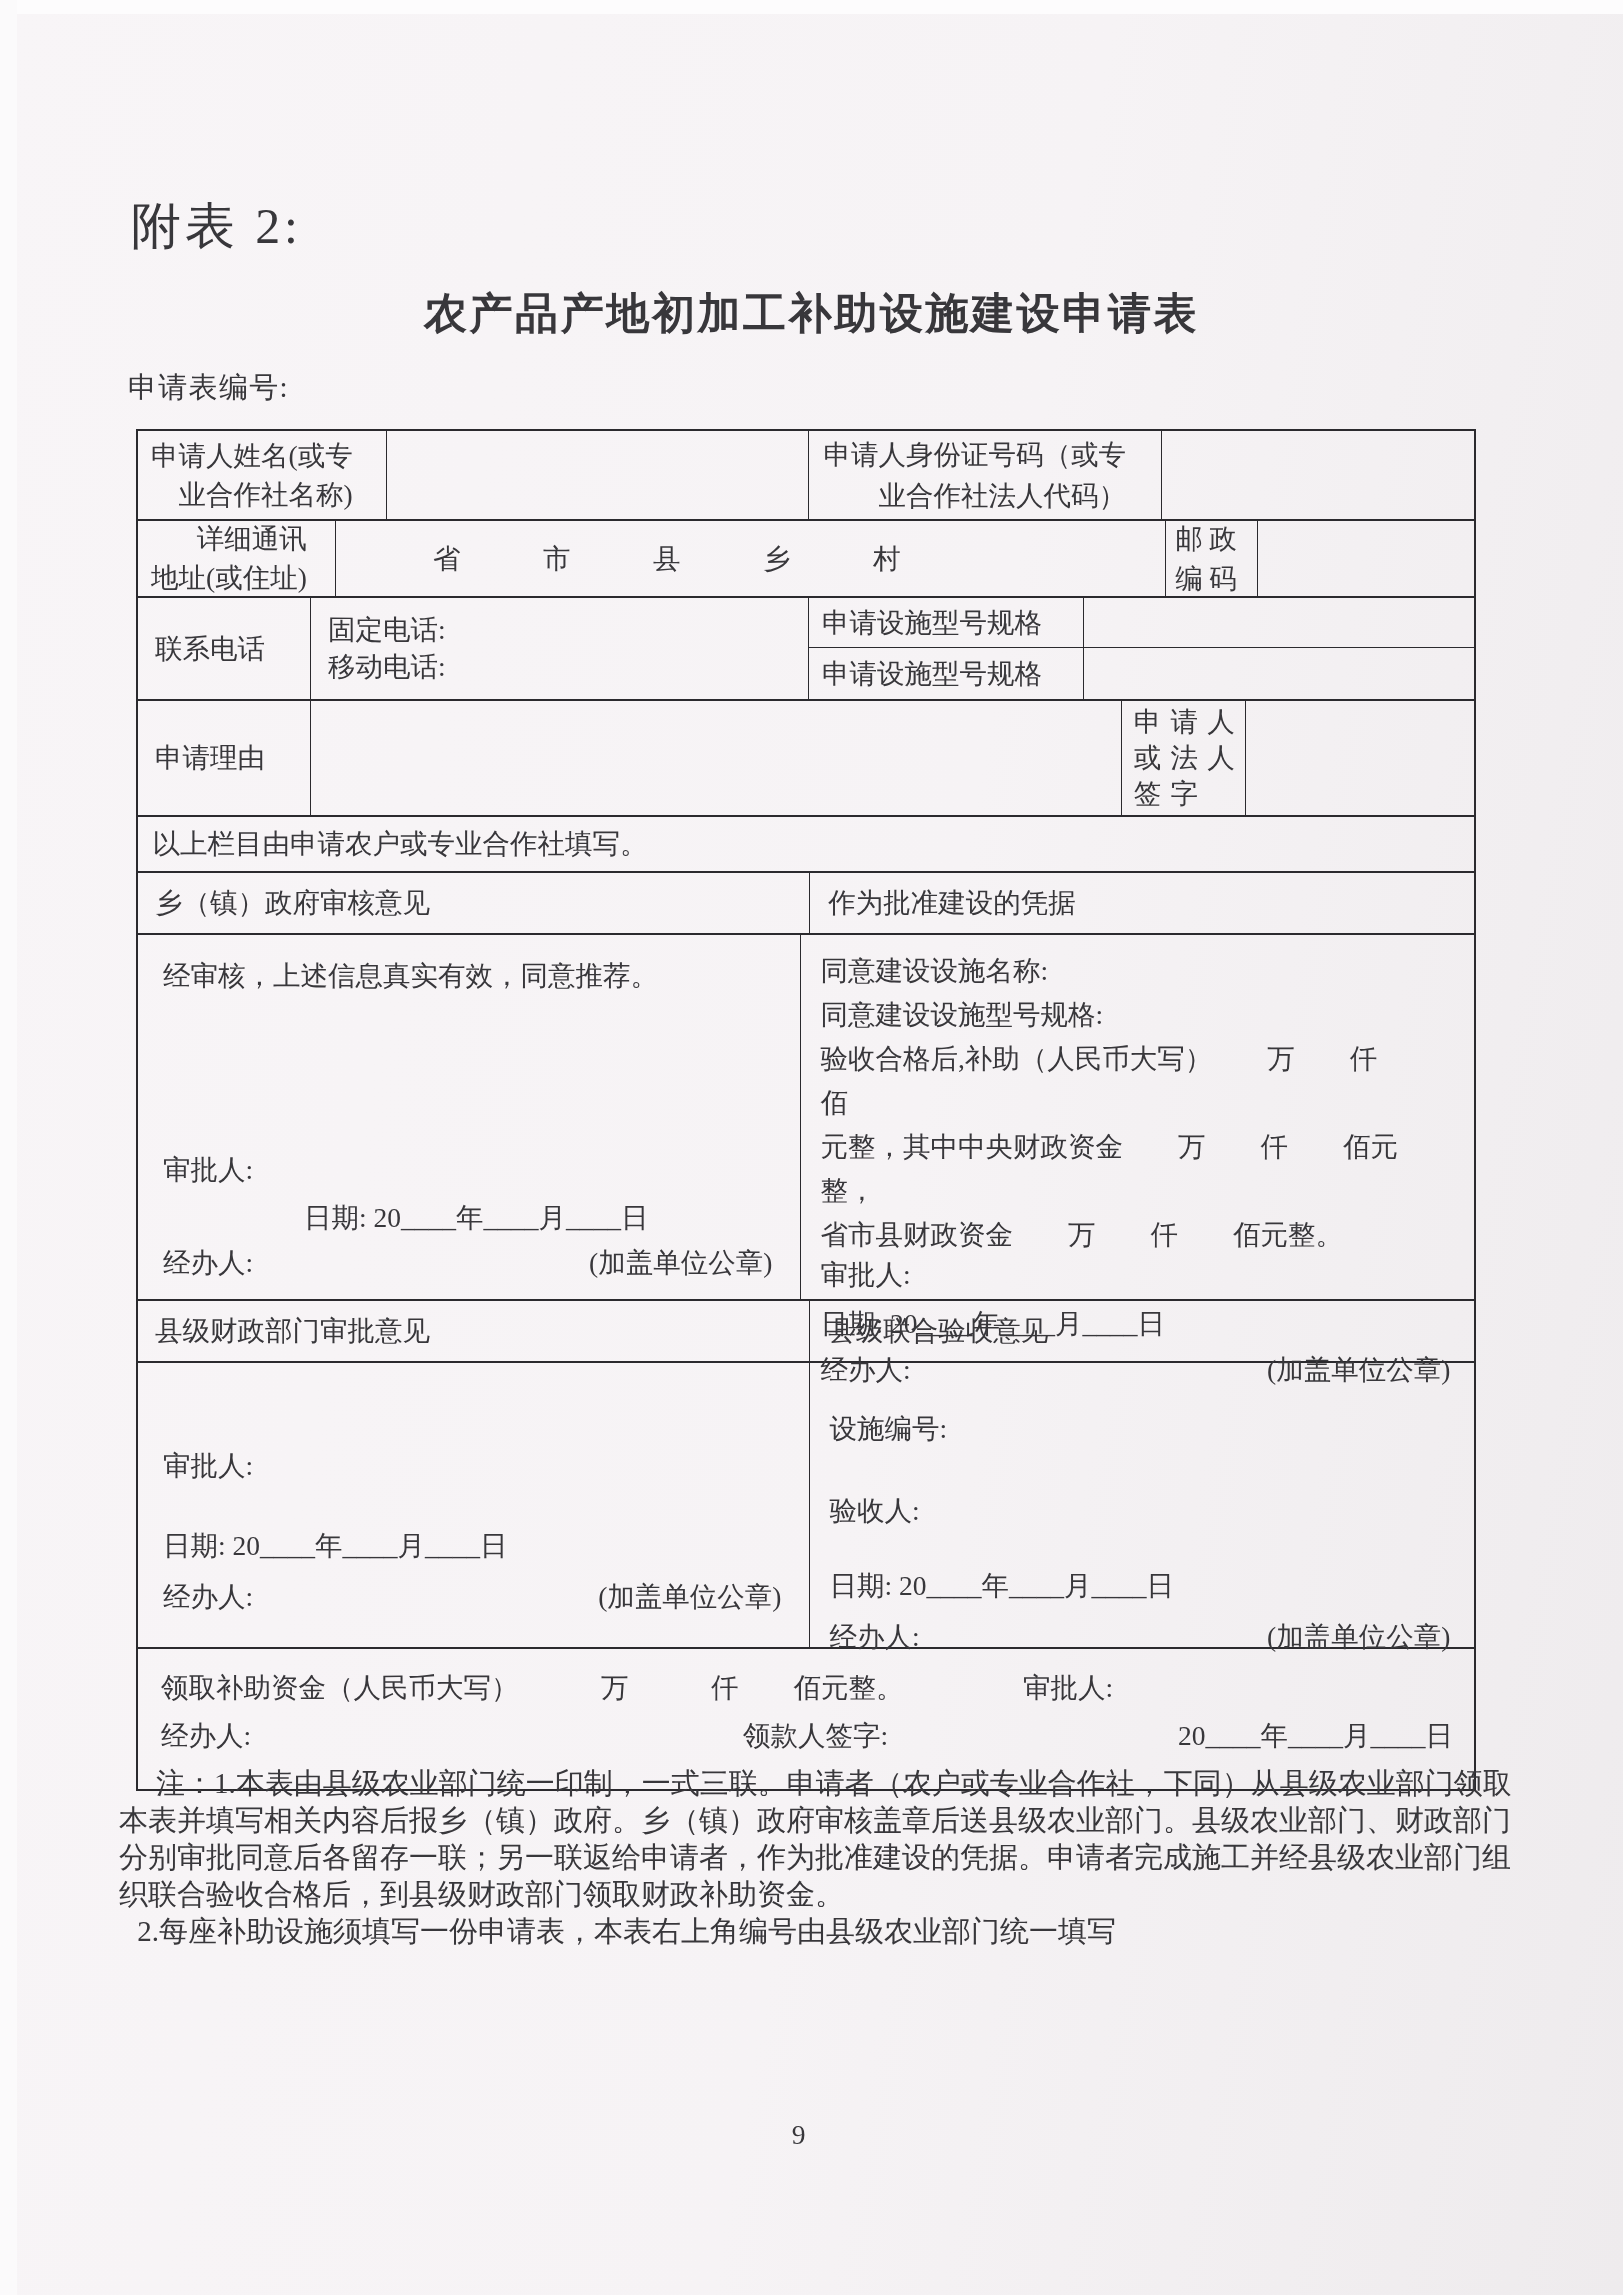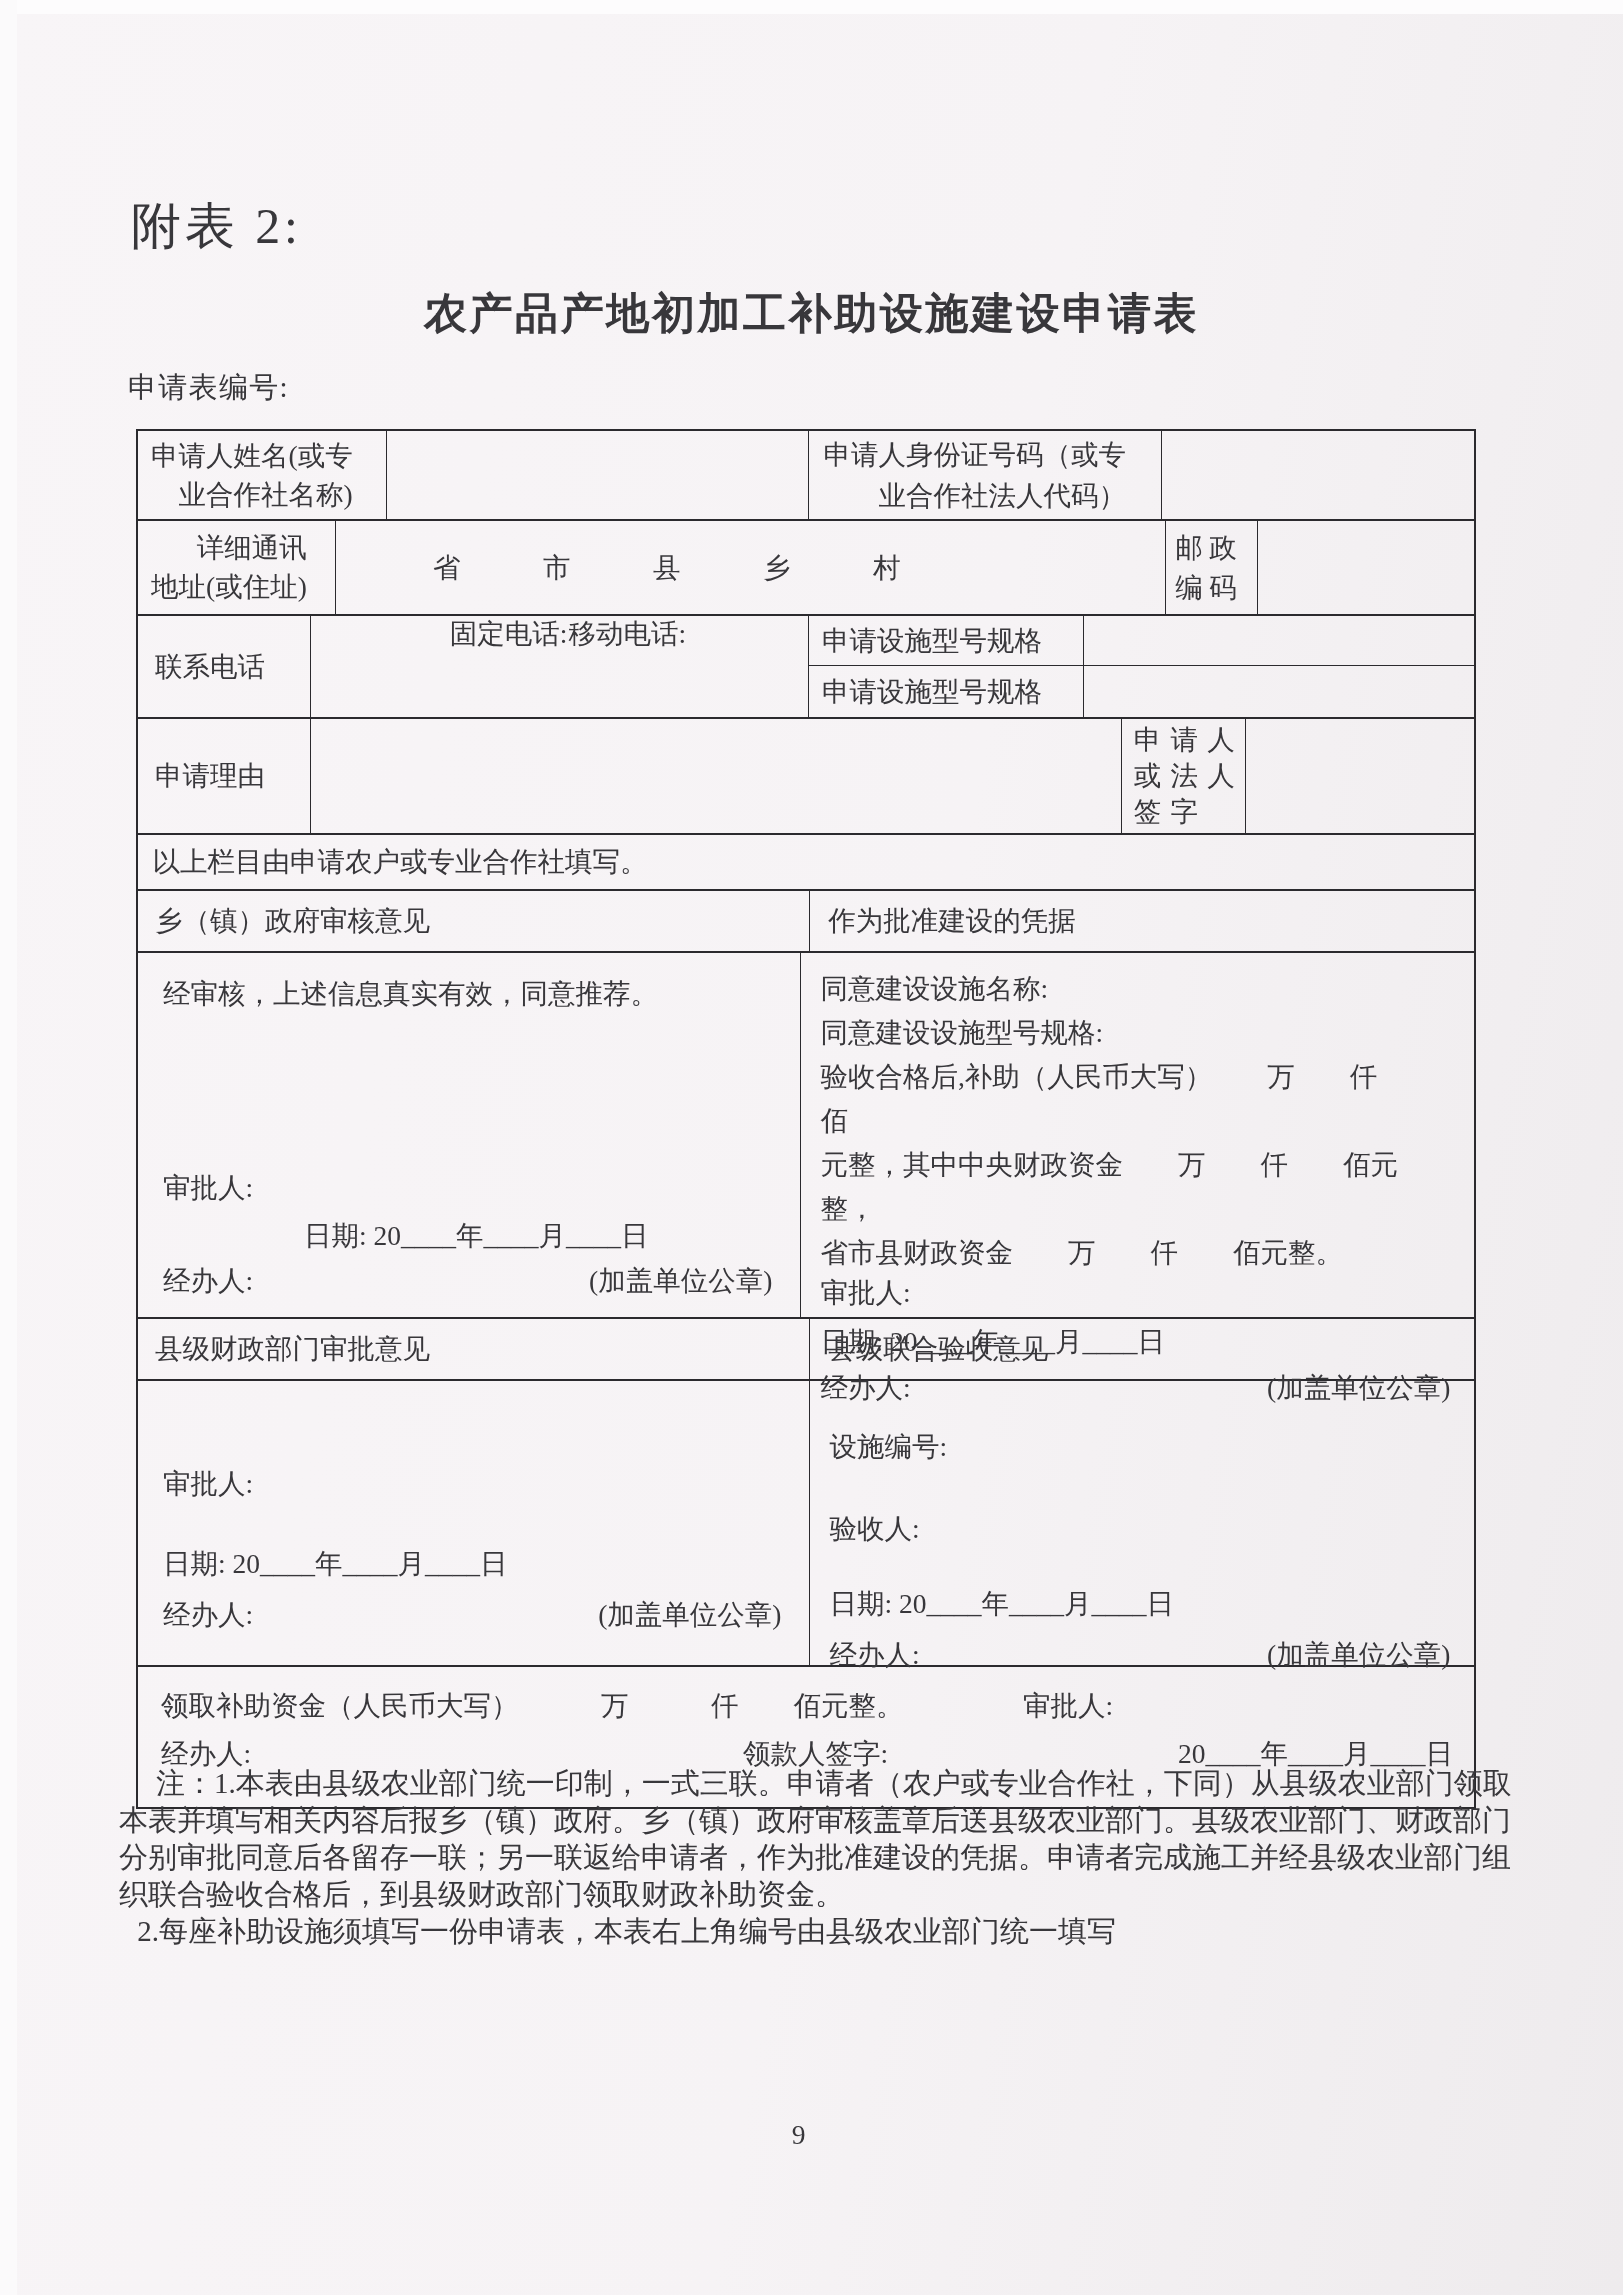--- a/index.html
+++ b/index.html
@@ -40,28 +40,28 @@
 
   .lbl { display: flex; align-items: center; text-align: right; }
   .preline { white-space: pre-line; }
 
   
   .rA { height: 90px; }
   .rA .a1 { width: 249px; padding-left: 13px; line-height: 1.42; }
   .rA .a2 { width: 422px; }
   .rA .a3 { width: 353px; padding-left: 14.4px; line-height: 1.5; }
   
-  .rB { height: 95px; }
+  .rB { height: 77px; }
   .rB .b1 { width: 198px; padding-left: 13px; line-height: 1.4; }
   .rB .b2 { width: 830px; padding-left: 97px; align-items: center; display: flex; }
   .rB .b3 { width: 92px; padding: 0 9.2px; line-height: 1.45; letter-spacing: 6.5px; display:flex; align-items:center; }
   
   .rC { height: 103px; }
   .rC .c1 { width: 173px; padding-left: 17px; }
-  .rC .c2 { width: 498px; padding-left: 17px; display: flex; justify-content: center; gap: 1px; }
+  .rC .c2 { width: 498px; padding-left: 17px; display: flex; flex-direction: column; justify-content: center; gap: 1px; }
   .rC .c-right { flex: 1 1 auto; display: flex; flex-direction: column; border-right: none; }
   .sub-row { display: flex; height: 50px; border-bottom: 1.3px solid #2b2a2e; }
   .sub-row.last { border-bottom: none; height: 51px; }
   .sub-lbl { width: 275px; border-right: 1.3px solid #2b2a2e; display: flex; align-items: center; padding-left: 13px; }
   
   .rD { height: 116px; }
   .rD .d1 { width: 173px; padding-left: 17px; }
   .rD .d2 { width: 811px; }
   .rD .d3 { width: 124px; padding-left: 11.8px; line-height: 1.32; letter-spacing: 9.2px; display:flex; align-items:center; }
   

